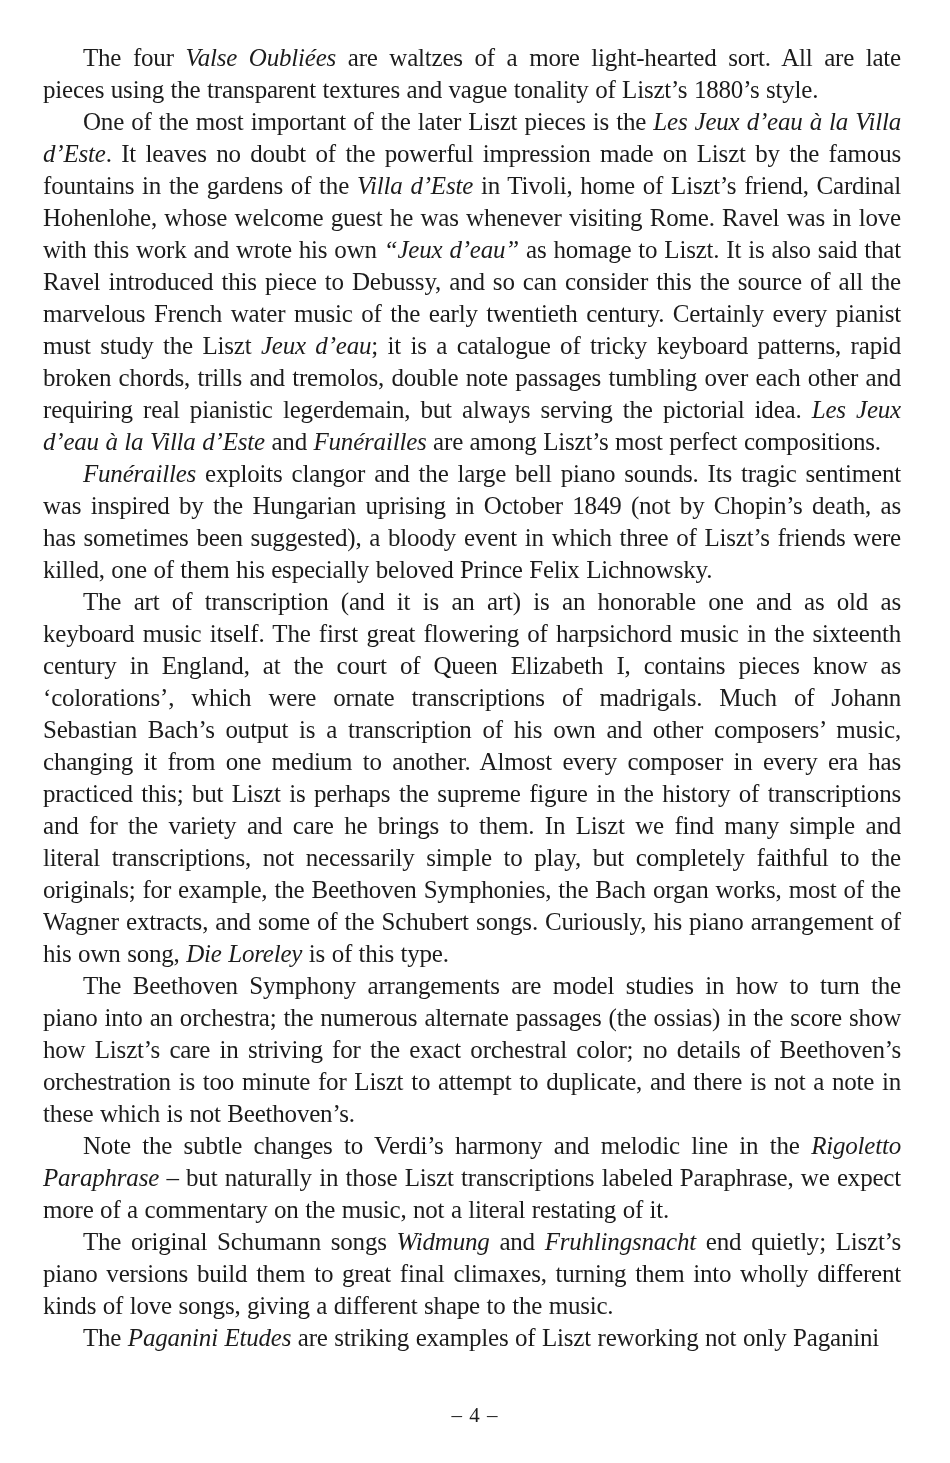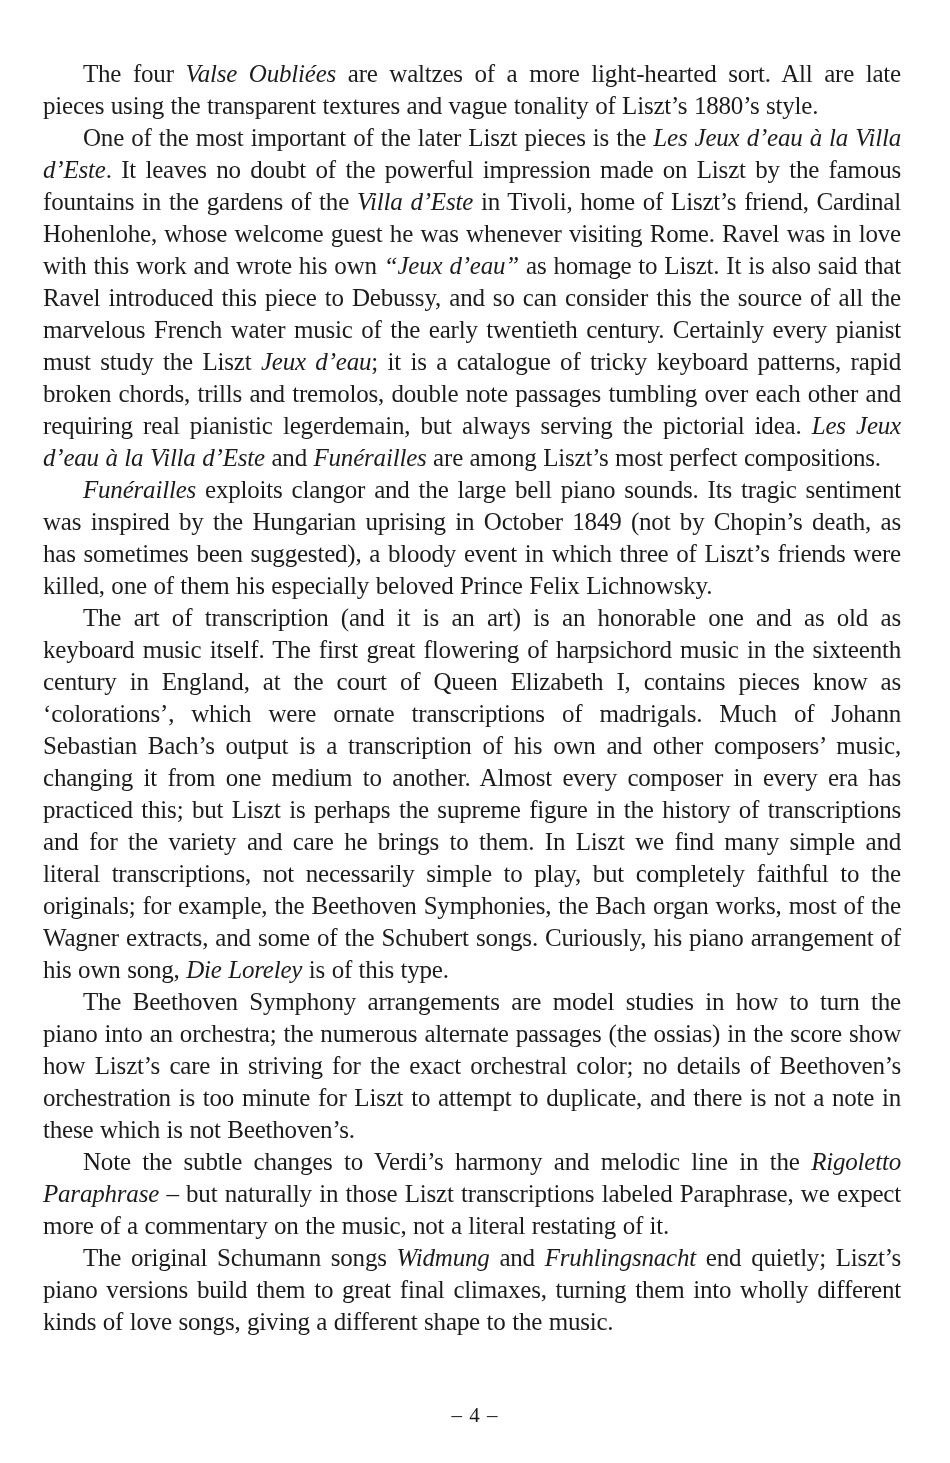--- a/index.html
+++ b/index.html
@@ -13,21 +13,20 @@
     position: relative;
     font-family: "Liberation Serif", "DejaVu Serif", serif;
     color: #1c1c1c;
     overflow: hidden;
   }
   .page-body {
     position: absolute;
     left: 43px;
     top: 42px;
     width: 858px;
-    margin-top: 16px;
   }
   .page-body p {
     margin: 0;
     padding: 0;
     font-size: 25px;
     line-height: 32px;
     text-align: justify;
     text-indent: 40px;
     letter-spacing: -0.2px;
     word-spacing: 0.5px;
@@ -51,15 +50,16 @@
 <body>
 
 <div class="page-body">
     <p><span>The four </span><i>Valse Oubliées</i><span> are waltzes of a more light-hearted sort.  All are late pieces using the transparent textures and vague tonality of Liszt’s 1880’s style.</span></p>
     <p><span>One of the most important of the later Liszt pieces is the </span><i>Les Jeux d’eau à la Villa d’Este</i><span>.  It leaves no doubt of the powerful impression made on Liszt by the famous fountains in the gardens of the </span><i>Villa d’Este</i><span> in Tivoli, home of Liszt’s friend, Cardinal Hohenlohe, whose welcome guest he was whenever visiting Rome. Ravel was in love with this work and wrote his own </span><i>“Jeux d’eau”</i><span> as homage to Liszt.  It is also said that Ravel introduced this piece to Debussy, and so can consider this the source of all the marvelous French water music of the early twentieth century.  Certainly every pianist must study the Liszt </span><i>Jeux d’eau</i><span>; it is a catalogue of tricky keyboard patterns, rapid broken chords, trills and tremolos, double note passages tumbling over each other and requiring real pianistic legerdemain, but always serving the pictorial idea.  </span><i>Les Jeux d’eau à la Villa d’Este</i><span> and </span><i>Funérailles</i><span> are among Liszt’s most perfect compositions.</span></p>
     <p><i>Funérailles</i><span> exploits clangor and the large bell piano sounds.  Its tragic sentiment was inspired by the Hungarian uprising in October 1849 (not by Chopin’s death, as has sometimes been suggested), a bloody event in which three of Liszt’s friends were killed, one of them his especially beloved Prince Felix Lichnowsky.</span></p>
     <p><span>The art of transcription (and it is an art) is an honorable one and as old as keyboard music itself.  The first great flowering of harpsichord music in the sixteenth century in England, at the court of Queen Elizabeth I, contains pieces know as ‘colorations’, which were ornate transcriptions of madrigals.  Much of Johann Sebastian Bach’s output is a transcription of his own and other composers’ music, changing it from one medium to another.  Almost every composer in every era has practiced this; but Liszt is perhaps the supreme figure in the history of transcriptions and for the variety and care he brings to them.  In Liszt we find many simple and literal transcriptions, not necessarily simple to play, but completely faithful to the originals; for example, the Beethoven Symphonies, the Bach organ works, most of the Wagner extracts, and some of the Schubert songs.  Curiously, his piano arrangement of his own song, </span><i>Die Loreley</i><span> is of this type.</span></p>
     <p><span>The Beethoven Symphony arrangements are model studies in how to turn the piano into an orchestra; the numerous alternate passages (the ossias) in the score show how Liszt’s care in striving for the exact orchestral color; no details of Beethoven’s orchestration is too minute for Liszt to attempt to duplicate, and there is not a note in these which is not Beethoven’s.</span></p>
     <p><span>Note the subtle changes to Verdi’s harmony and melodic line in the </span><i>Rigoletto Paraphrase</i><span> – but naturally in those Liszt transcriptions labeled Paraphrase, we expect more of a commentary on the music, not a literal restating of it.</span></p>
     <p><span>The original Schumann songs </span><i>Widmung</i><span> and </span><i>Fruhlingsnacht</i><span> end quietly; Liszt’s piano versions build them to great final climaxes, turning them into wholly different kinds of love songs, giving a different shape to the music.</span></p>
+    <p><span>The </span><i>Paganini Etudes</i><span> are striking examples of Liszt reworking not only Paganini</span></p>
   </div>
 
 <div class="page-footer">– 4 –</div>
 
 </body></html>

